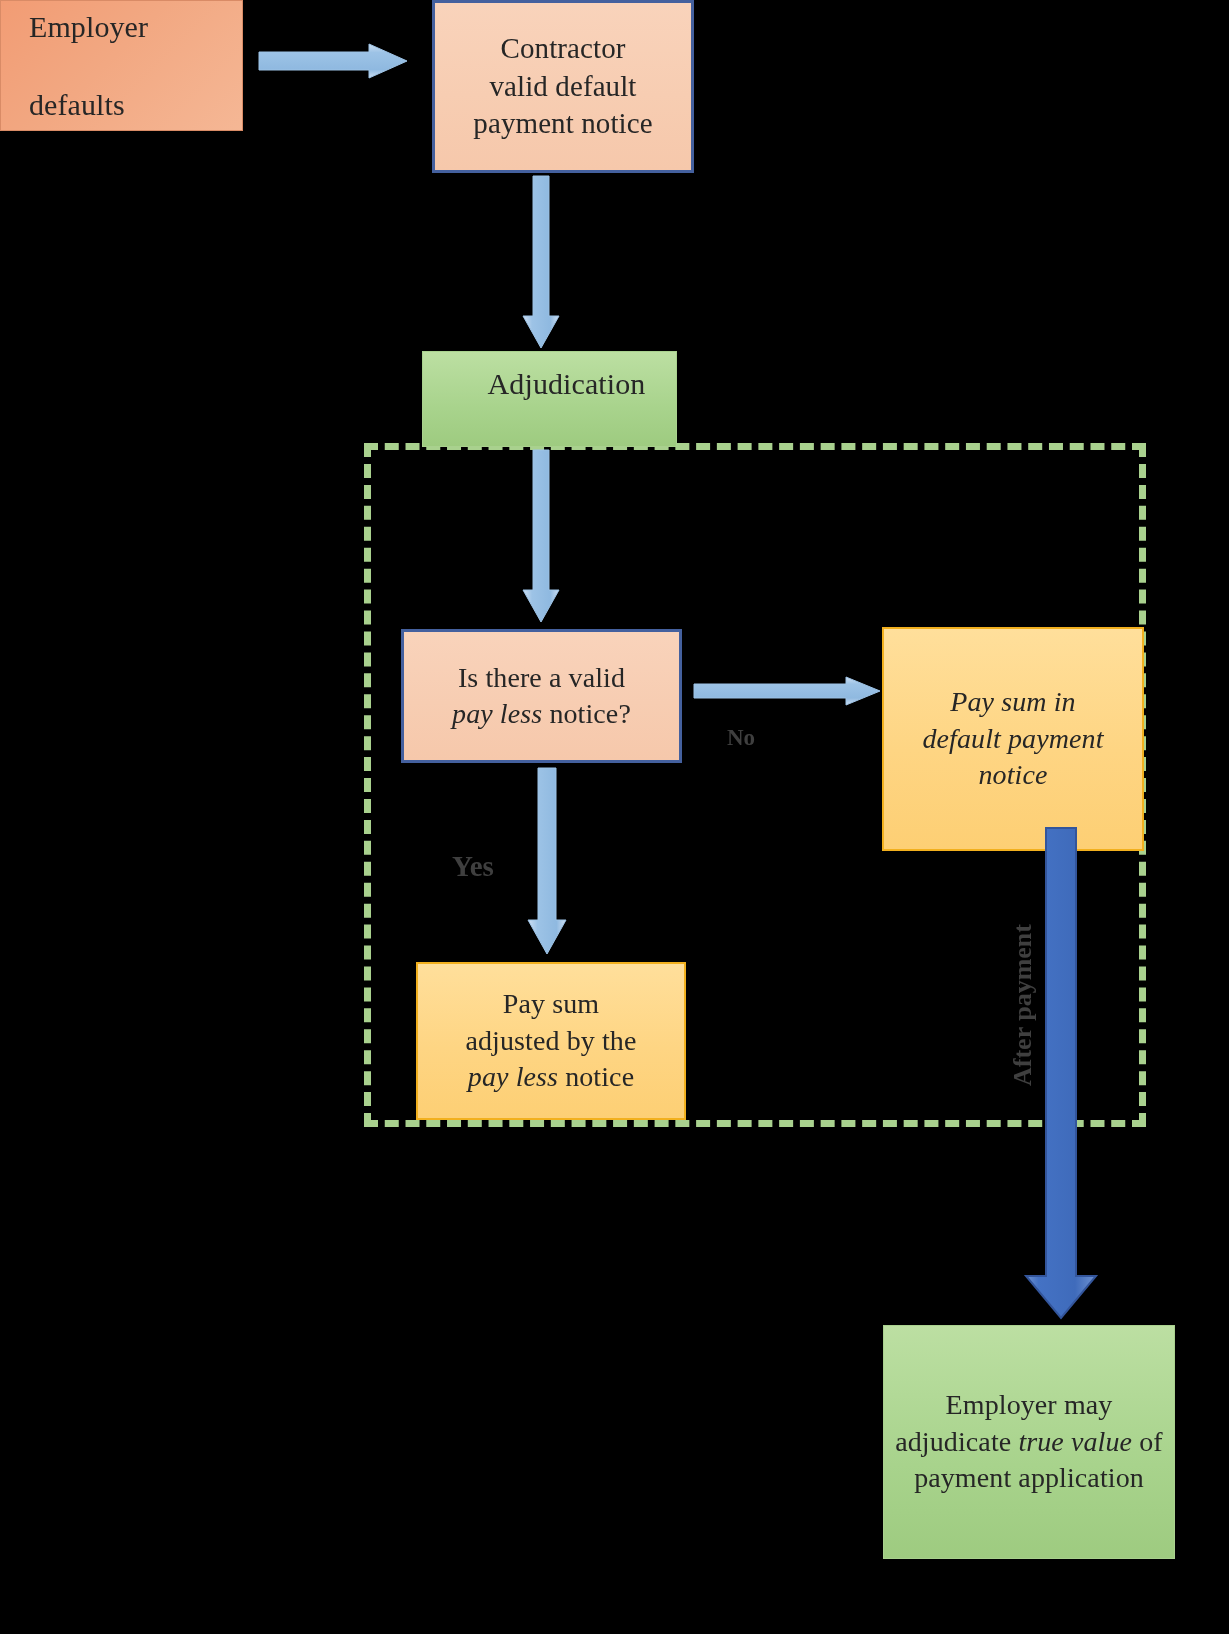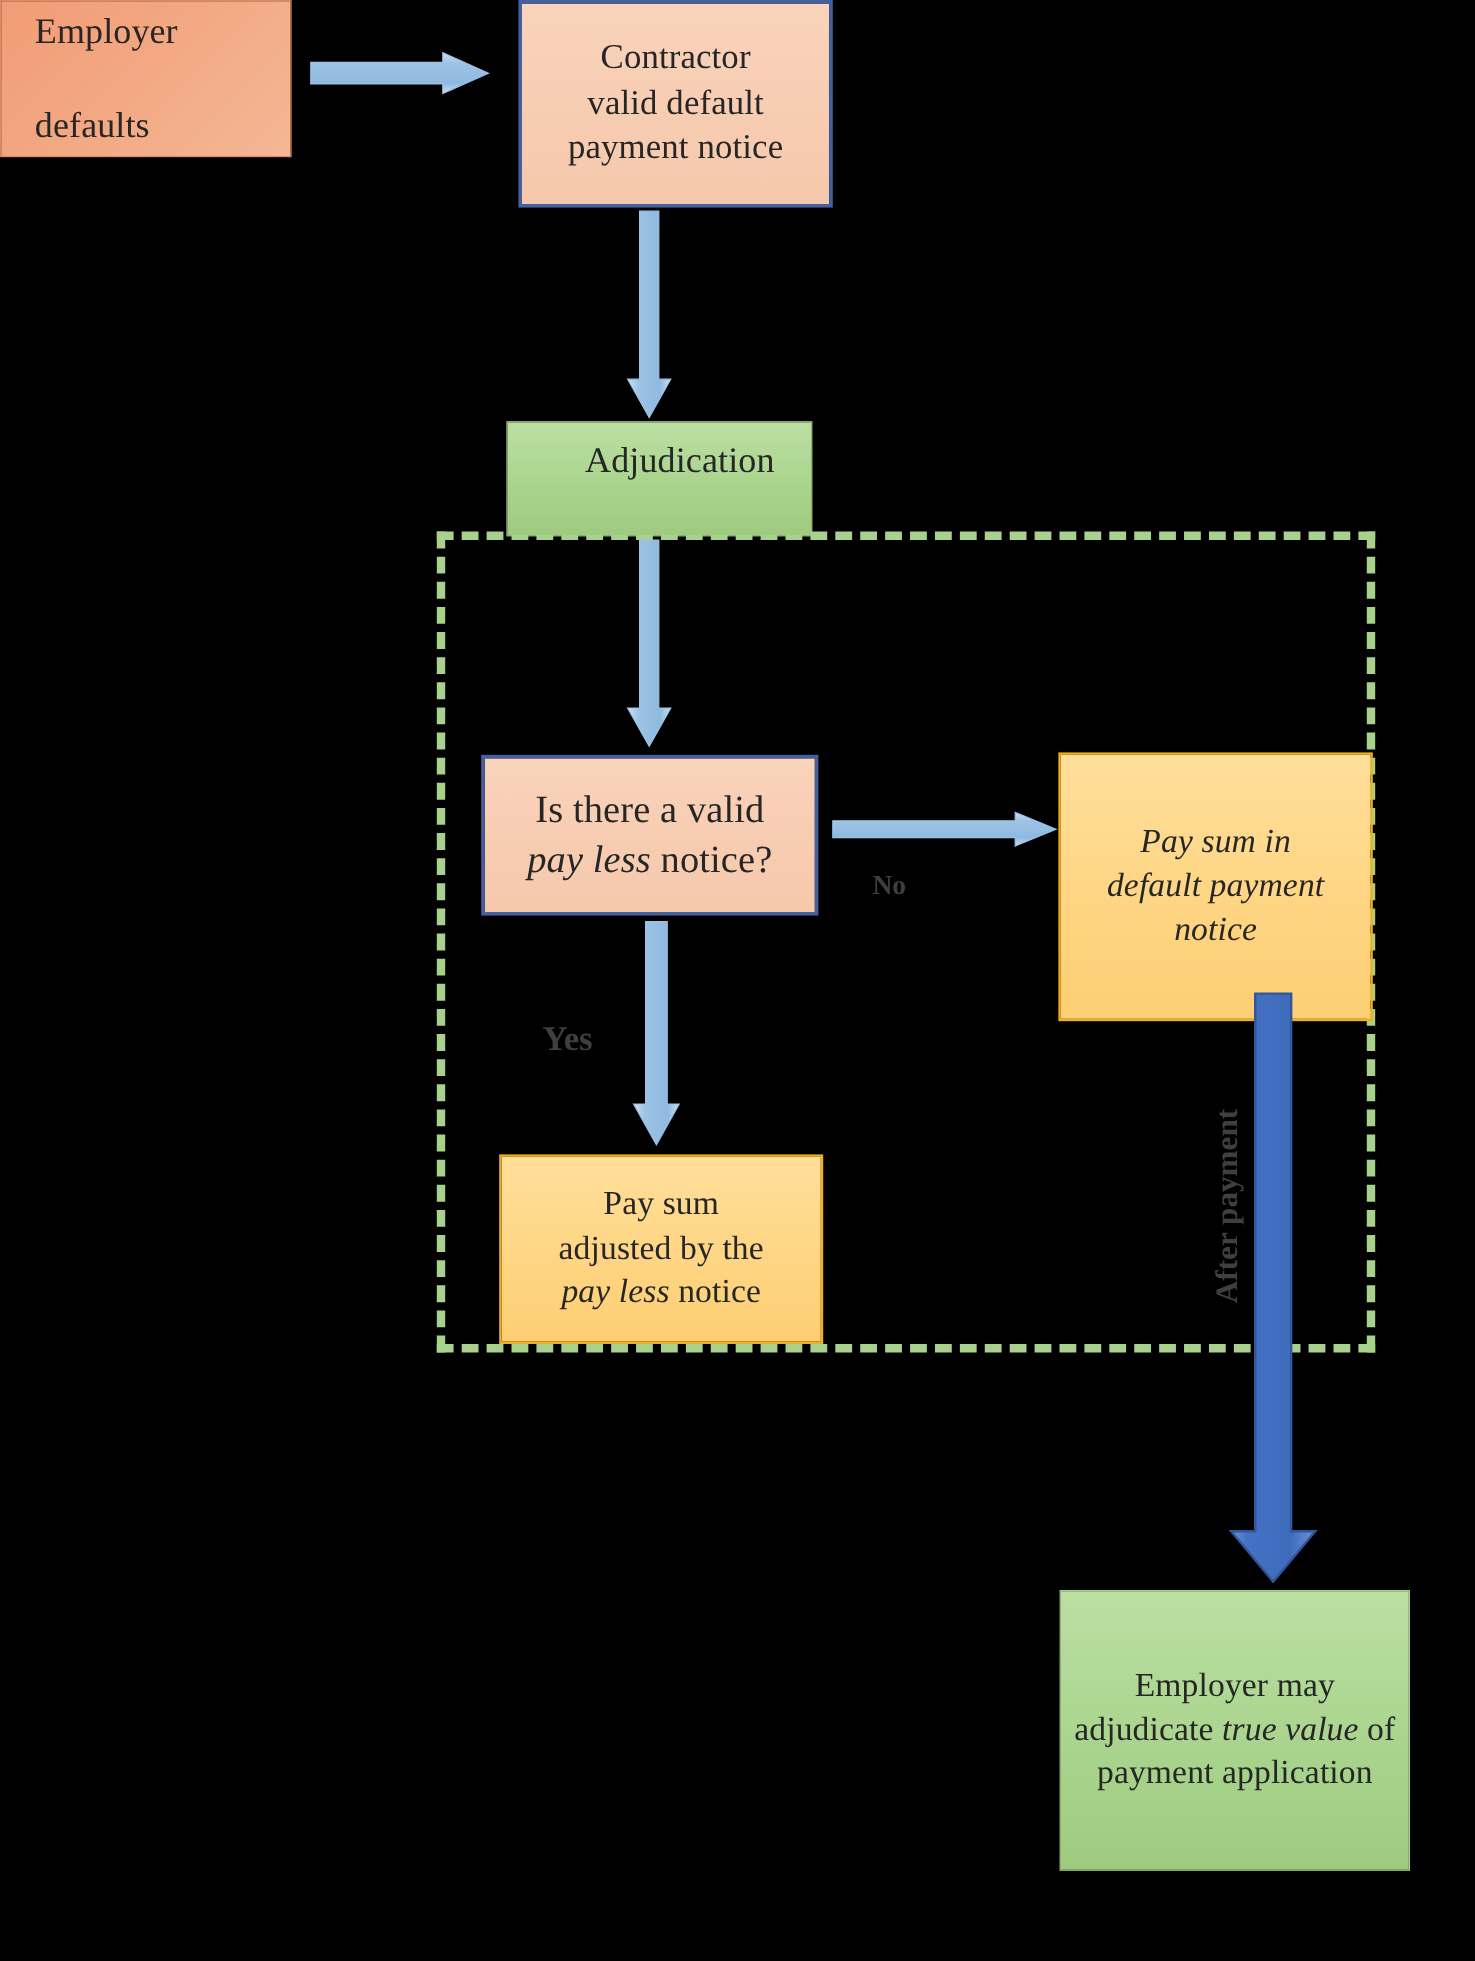--- a/index.html
+++ b/index.html
@@ -95,21 +95,21 @@
       <span>Contractor</span><br>
       <span>valid default</span><br>
       <span>payment notice</span>
     </span>
   </div>
 
   <div class="node box-green" style="left:422px; top:351px; width:255px; height:96px; font-size:30px; align-items:flex-start; padding-top:12px;padding-left:34px;">
     <span class="txt">Adjudication</span>
   </div>
 
-  <div class="node box-peach" style="left:401px; top:629px; width:281px; height:134px; font-size:32px;">
+  <div class="node box-peach" style="left:401px; top:629px; width:281px; height:134px; font-size:28px;">
     <span class="txt">
       <span>Is there a valid</span><br>
       <span class="it">pay less</span><span> notice?</span>
     </span>
   </div>
 
   <div class="node box-yellow" style="left:882px; top:627px; width:262px; height:224px; font-size:28px;font-style:italic;">
     <span class="txt">
       <span>Pay sum in</span><br>
       <span>default payment</span><br>

